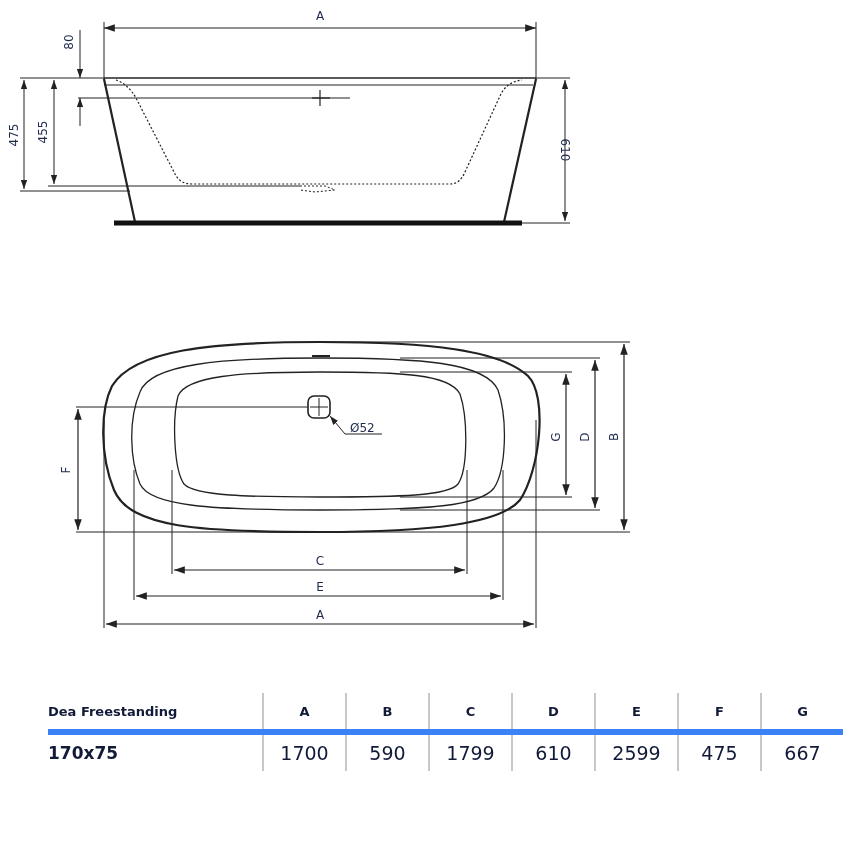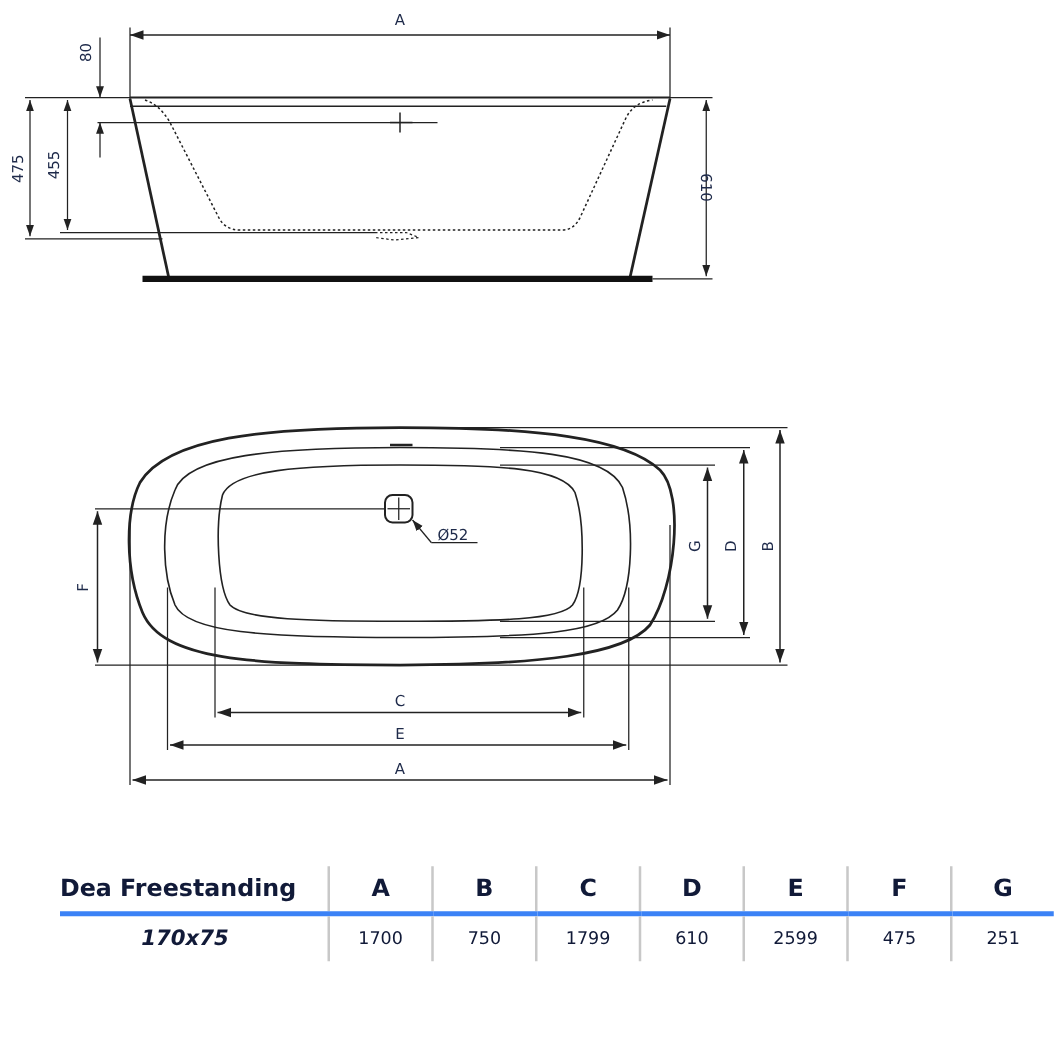--- a/index.html
+++ b/index.html
@@ -1,24 +1,24 @@
 <!DOCTYPE html>
 <html><head>
 <meta charset="utf-8">
 <style>
   html, body { margin: 0; padding: 0; background: #ffffff; }
   body { width: 850px; height: 850px; position: relative; overflow: hidden; font-family: "DejaVu Sans", sans-serif; }
   .drawing { position: absolute; left: 0; top: 0; }
   .dimlabel { font-family: "DejaVu Sans", sans-serif; font-size: 12px; fill: #1e2a4a; }
   .spec-table { position: absolute; left: 48px; top: 693px; border-collapse: collapse; font-family: "DejaVu Sans", sans-serif; color: #111a38; }
   .spec-table th, .spec-table td { padding: 0; height: 36px; text-align: center; }
-  .spec-table th { font-weight: bold; font-size: 19px; border-bottom: 4px solid #3b82f6; }
-  .spec-table td { font-size: 14px; }
+  .spec-table th { font-weight: bold; font-size: 13px; border-bottom: 6px solid #3b82f6; }
+  .spec-table td { font-size: 19px; }
   .spec-table th.model-col { text-align: left; width: 200px; padding-right: 14px; }
-  .spec-table td.model-col { text-align: center; font-weight: bold; padding-right: 14px; font-size: 17px; font-style: italic; }
+  .spec-table td.model-col { text-align: left; font-weight: bold; padding-right: 14px; font-size: 17px; }
   .spec-table .col { width: 81px; border-left: 2px solid #c8c8c8; }
 </style>
 </head>
 <body>
 
 <svg class="drawing" width="850" height="660" viewBox="0 0 850 660" xmlns="http://www.w3.org/2000/svg">
   <defs>
     <marker id="arr" viewBox="0 0 10 10" refX="10" refY="5" markerWidth="9" markerHeight="9" orient="auto-start-reverse">
       <path d="M0,1.5 L10,5 L0,8.5 z" fill="#222"></path>
     </marker>
@@ -130,21 +130,21 @@
       <th class="col">D</th>
       <th class="col">E</th>
       <th class="col">F</th>
       <th class="col">G</th>
     </tr>
   </thead>
   <tbody>
     <tr>
       <td class="model-col">170x75</td>
       <td class="col">1700</td>
-      <td class="col">750</td>
+      <td class="col">590</td>
       <td class="col">1799</td>
       <td class="col">610</td>
       <td class="col">2599</td>
       <td class="col">475</td>
-      <td class="col">251</td>
+      <td class="col">667</td>
     </tr>
   </tbody>
 </table>
 
 </body></html>

